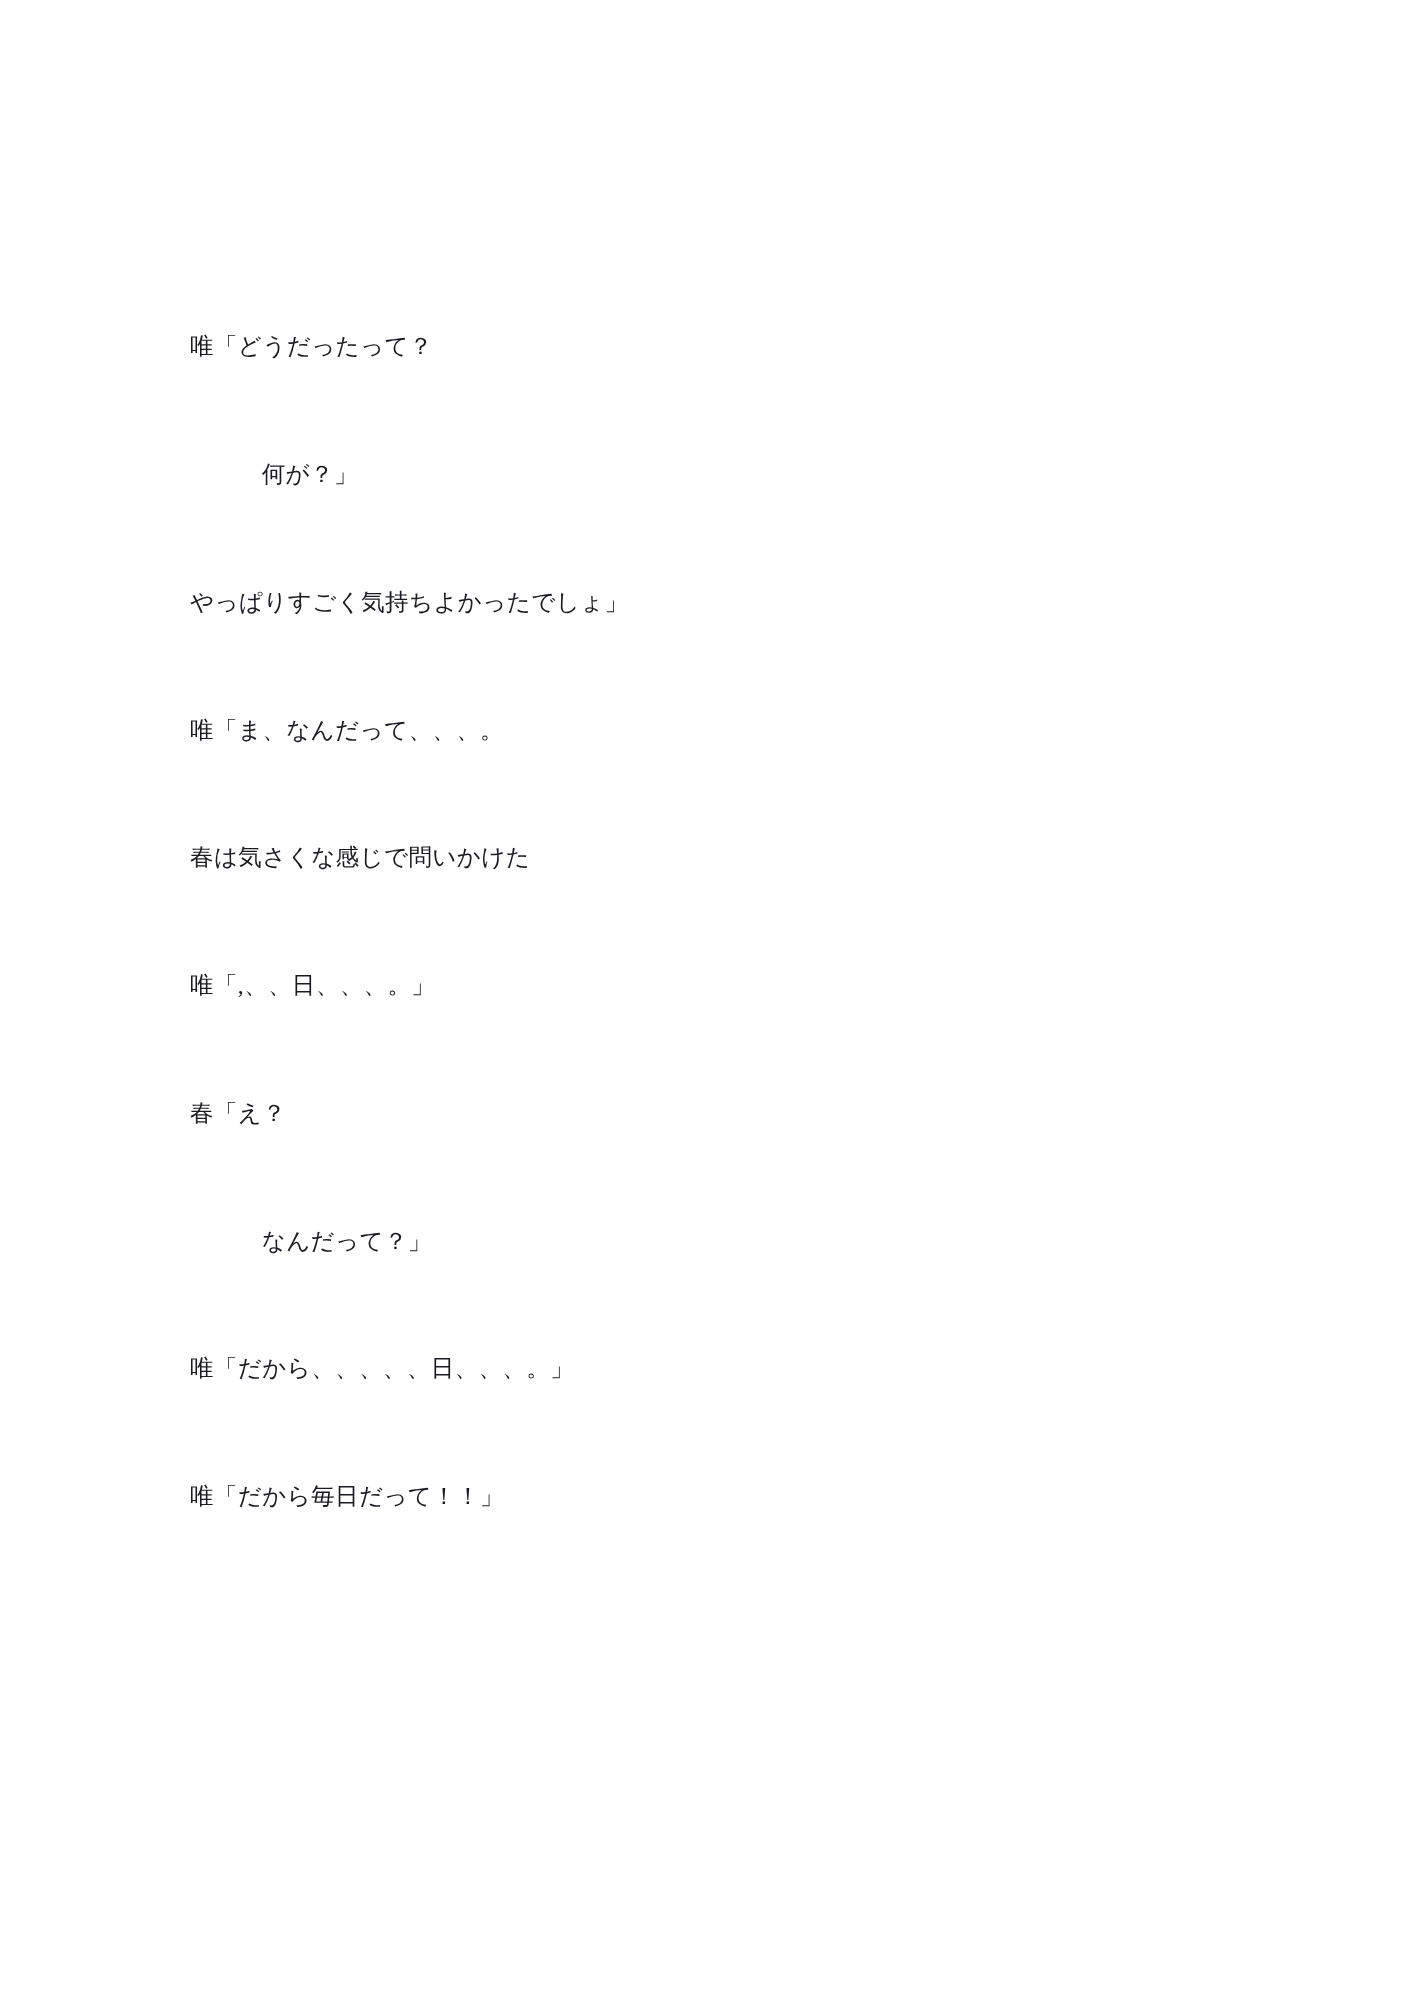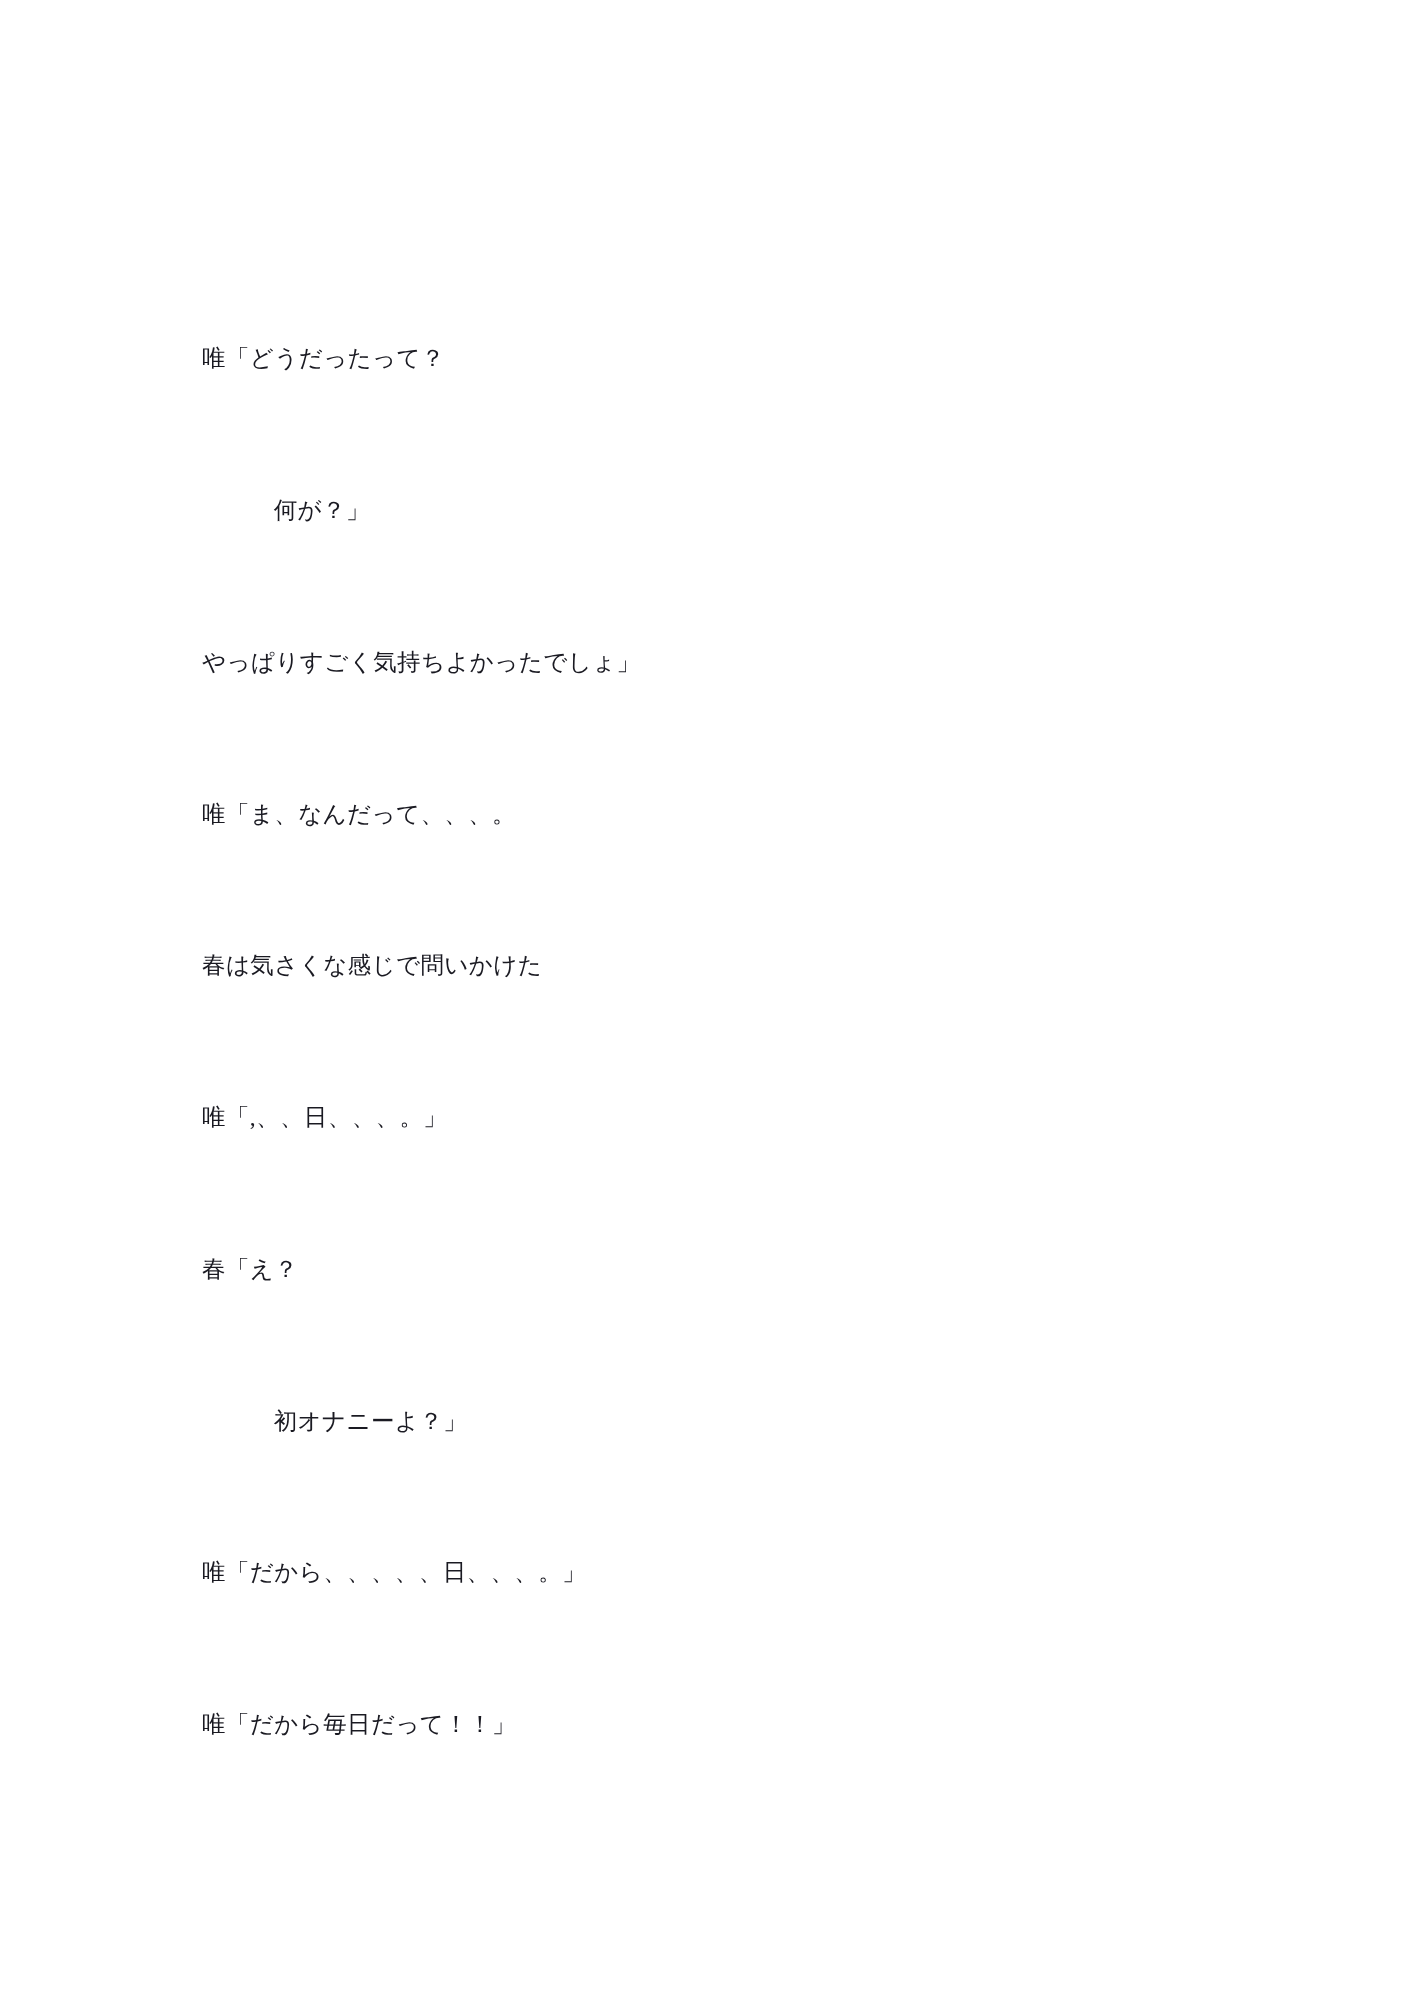--- a/index.html
+++ b/index.html
@@ -21,39 +21,39 @@
     top: 240px;
     width: 1060px;
     color: #1a1a22;
     font-size: 23.5px;
     line-height: 42.6px;
     letter-spacing: 0.4px;
     white-space: pre-wrap;
     font-family: "Liberation Serif", "DejaVu Serif", serif;
   }
   .text-block p {
-    margin: 12px;
+    margin: 0;
     padding: 0;
     white-space: pre-wrap;
     font-kerning: none;
   }
 </style>
 </head>
 <body>
 
 <div class="page">
   <div class="text-block">
     <p>唯「どうだったって？</p>
     <p>　　　何が？」</p>
     <p>やっぱりすごく気持ちよかったでしょ」</p>
     <p>唯「ま、なんだって、、、。</p>
     <p>春は気さくな感じで問いかけた</p>
     <p>唯「,、、日、、、。」</p>
     <p>春「え？</p>
-    <p>　　　初オナニーよ？」</p>
+    <p>　　　なんだって？」</p>
     <p>唯「だから、、、、、日、、、。」</p>
     <p>唯「だから毎日だって！！」</p>
     
     
     
     
     
     
     
     

